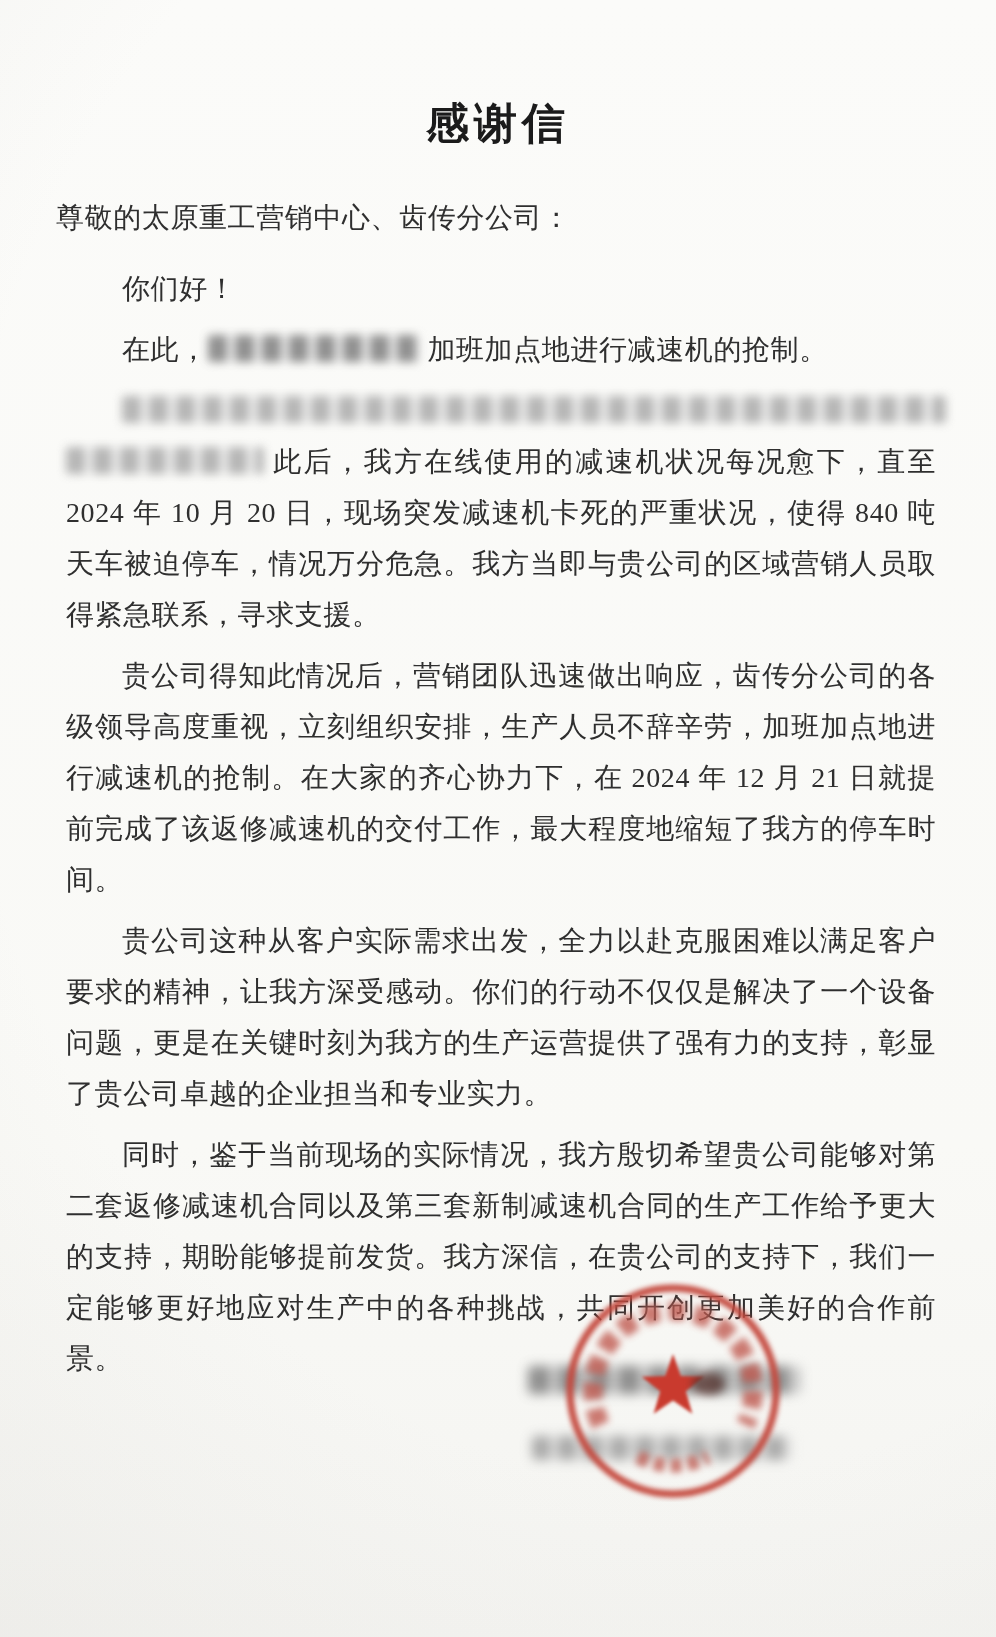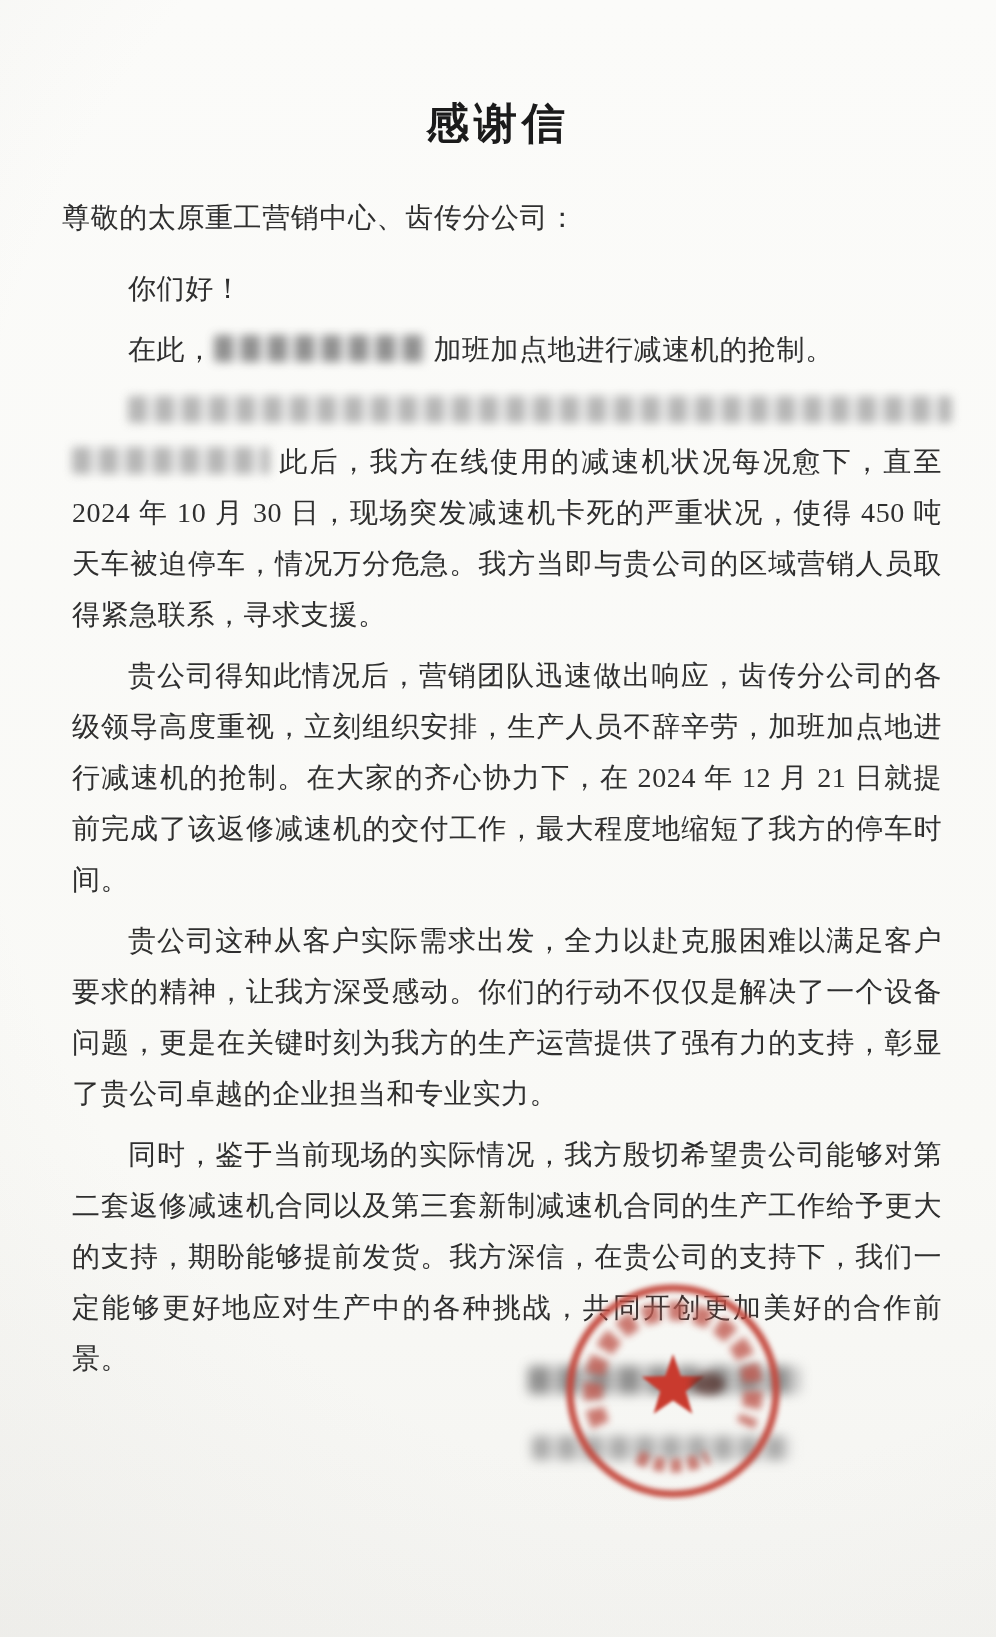--- a/index.html
+++ b/index.html
@@ -17,21 +17,21 @@
     color:var(--ink);
     font-family:"Liberation Serif","DejaVu Serif",serif;
   }
   .title{
     margin:100px 0 0; text-align:center;
     font-size:43px; line-height:46px; font-weight:700; letter-spacing:5px;
     color:var(--title_ink);
     font-family:"DejaVu Sans","Liberation Sans",sans-serif;
   }
   .body{
-    position:absolute; left:62px; top:192px; width:890px;
+    position:absolute; left:56px; top:192px; width:890px;
     font-size:28px; line-height:51px; letter-spacing:.6px;
     text-align:justify; text-align-last:left;
   }
   .salutation{margin:0;}
   .para{margin:10px; text-indent:2em;}
   #paragraphs .para:first-child{margin-top:20px;}
   .redacted{
     display:inline-block; height:27px; vertical-align:-3px; border-radius:3px;
     filter:blur(5px);
   }
@@ -58,21 +58,21 @@
 
 <div class="page">
 
   <h1 class="title">感谢信</h1>
 
   <div class="body">
     <p class="salutation">尊敬的太原重工营销中心、齿传分公司：</p>
     <div id="paragraphs">
         <p class="para"><span>你们好！</span></p>
         <p class="para"><span>在此，</span><span class="redacted dark" style="width: 212px;"></span><span> 加班加点地进行减速机的抢制。</span></p>
-        <p class="para"><span class="redacted light" style="width: 824px;"></span><span class="redacted light" style="width: 198px;"></span><span> 此后，我方在线使用的减速机状况每况愈下，直至 2024 年 10 月 30 日，现场突发减速机卡死的严重状况，使得 450 吨天车被迫停车，情况万分危急。我方当即与贵公司的区域营销人员取得紧急联系，寻求支援。</span></p>
+        <p class="para"><span class="redacted light" style="width: 824px;"></span><span class="redacted light" style="width: 198px;"></span><span> 此后，我方在线使用的减速机状况每况愈下，直至 2024 年 10 月 20 日，现场突发减速机卡死的严重状况，使得 840 吨天车被迫停车，情况万分危急。我方当即与贵公司的区域营销人员取得紧急联系，寻求支援。</span></p>
         <p class="para"><span>贵公司得知此情况后，营销团队迅速做出响应，齿传分公司的各级领导高度重视，立刻组织安排，生产人员不辞辛劳，加班加点地进行减速机的抢制。在大家的齐心协力下，在 2024 年 12 月 21 日就提前完成了该返修减速机的交付工作，最大程度地缩短了我方的停车时间。</span></p>
         <p class="para"><span>贵公司这种从客户实际需求出发，全力以赴克服困难以满足客户要求的精神，让我方深受感动。你们的行动不仅仅是解决了一个设备问题，更是在关键时刻为我方的生产运营提供了强有力的支持，彰显了贵公司卓越的企业担当和专业实力。</span></p>
         <p class="para"><span>同时，鉴于当前现场的实际情况，我方殷切希望贵公司能够对第二套返修减速机合同以及第三套新制减速机合同的生产工作给予更大的支持，期盼能够提前发货。我方深信，在贵公司的支持下，我们一定能够更好地应对生产中的各种挑战，共同开创更加美好的合作前景。</span></p>
       </div>
   </div>
 
   <div class="band company"></div>
   <div class="band date"></div>
 
   <svg class="seal" viewBox="0 0 222 222" xmlns="http://www.w3.org/2000/svg">

